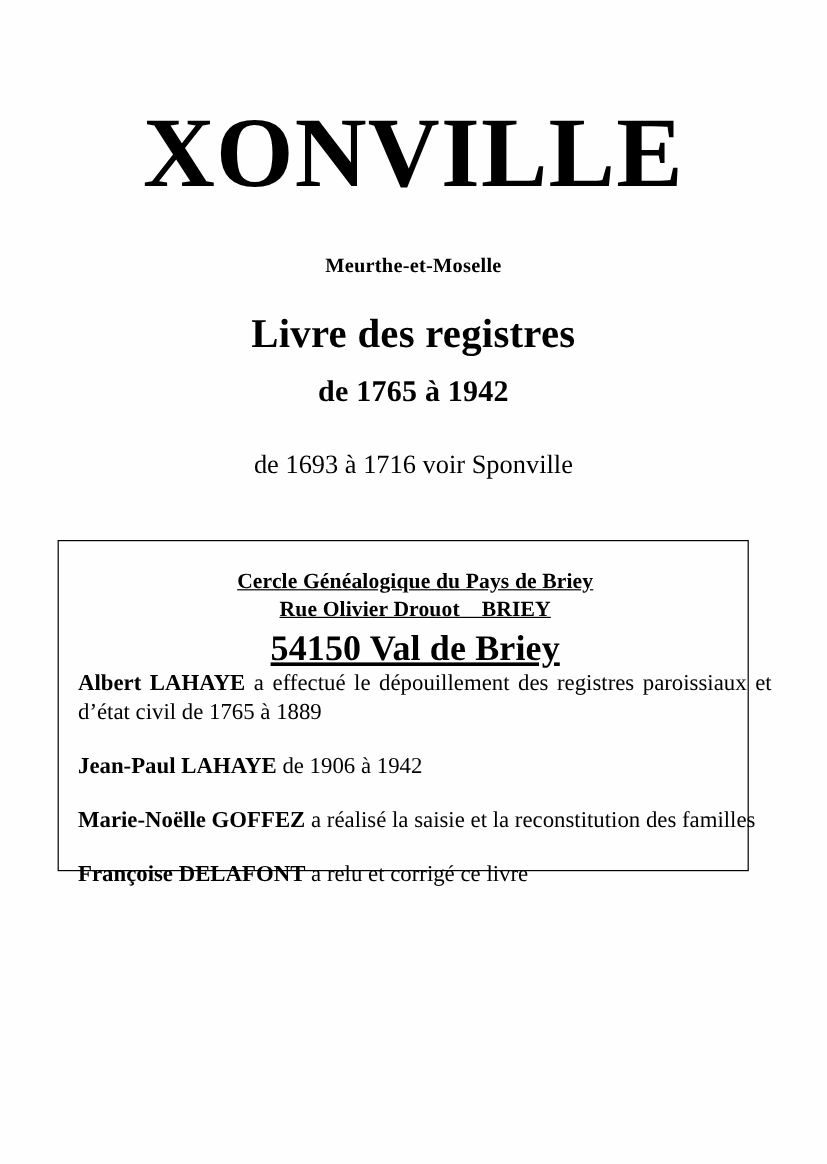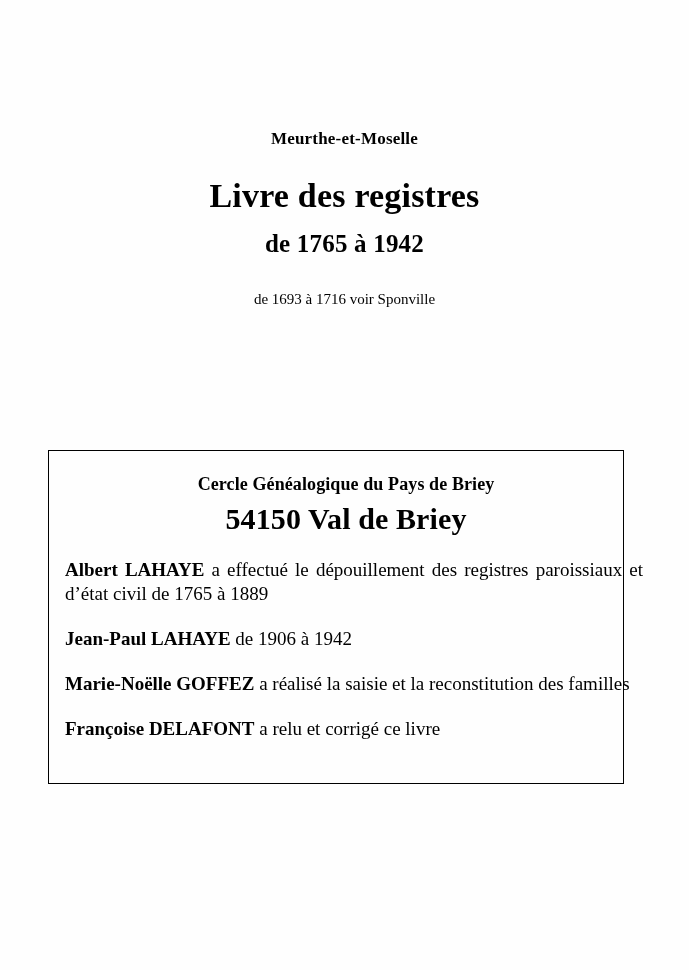--- a/index.html
+++ b/index.html
@@ -58,35 +58,36 @@
 
   .date-range {
     font-size: 25px;
     font-weight: bold;
     margin: 0;
     padding-top: 15px;
     letter-spacing: 0.2px;
   }
 
   .cross-reference {
-    font-size: 15px;
+    font-size: 22px;
     font-weight: normal;
     margin: 0;
     padding-top: 33px;
   }
 
   
   .credits-box {
     position: absolute;
     left: 48px;
     top: 450px;
     width: 576px;
-    height: 334px;
+    height: 276px;
     border: 1.5px solid #000000;
     box-sizing: border-box;
+    text-decoration: underline;
   }
 
   .org-header {
     text-align: center;
     padding-top: 22px;
     padding-left: 20px;
   }
 
   .org-name {
     font-size: 18px;
@@ -150,30 +151,32 @@
     text-align: left;
     white-space: nowrap;
   }
 </style>
 </head>
 <body>
 
 <div class="page">
 
   <div class="title-block">
+    <h1 class="main-title">XONVILLE</h1>
     <p class="region-name">Meurthe-et-Moselle</p>
     <p class="book-title">Livre des registres</p>
     <p class="date-range">de 1765 à 1942</p>
     <p class="cross-reference">de 1693 à 1716 voir Sponville</p>
   </div>
 
   <div class="credits-box">
 
     <div class="org-header">
       <p class="org-name">Cercle Généalogique du Pays de Briey</p>
+      <p class="org-street">Rue Olivier Drouot    BRIEY</p>
       <p class="org-city">54150 Val de Briey</p>
     </div>
 
     <div class="contributors">
 
       <p class="contributor wrapped">
         <span class="person">Albert LAHAYE</span><span class="detail"> a effectué le dépouillement des registres paroissiaux et d’état civil de 1765 à 1889</span>
       </p>
 
 

